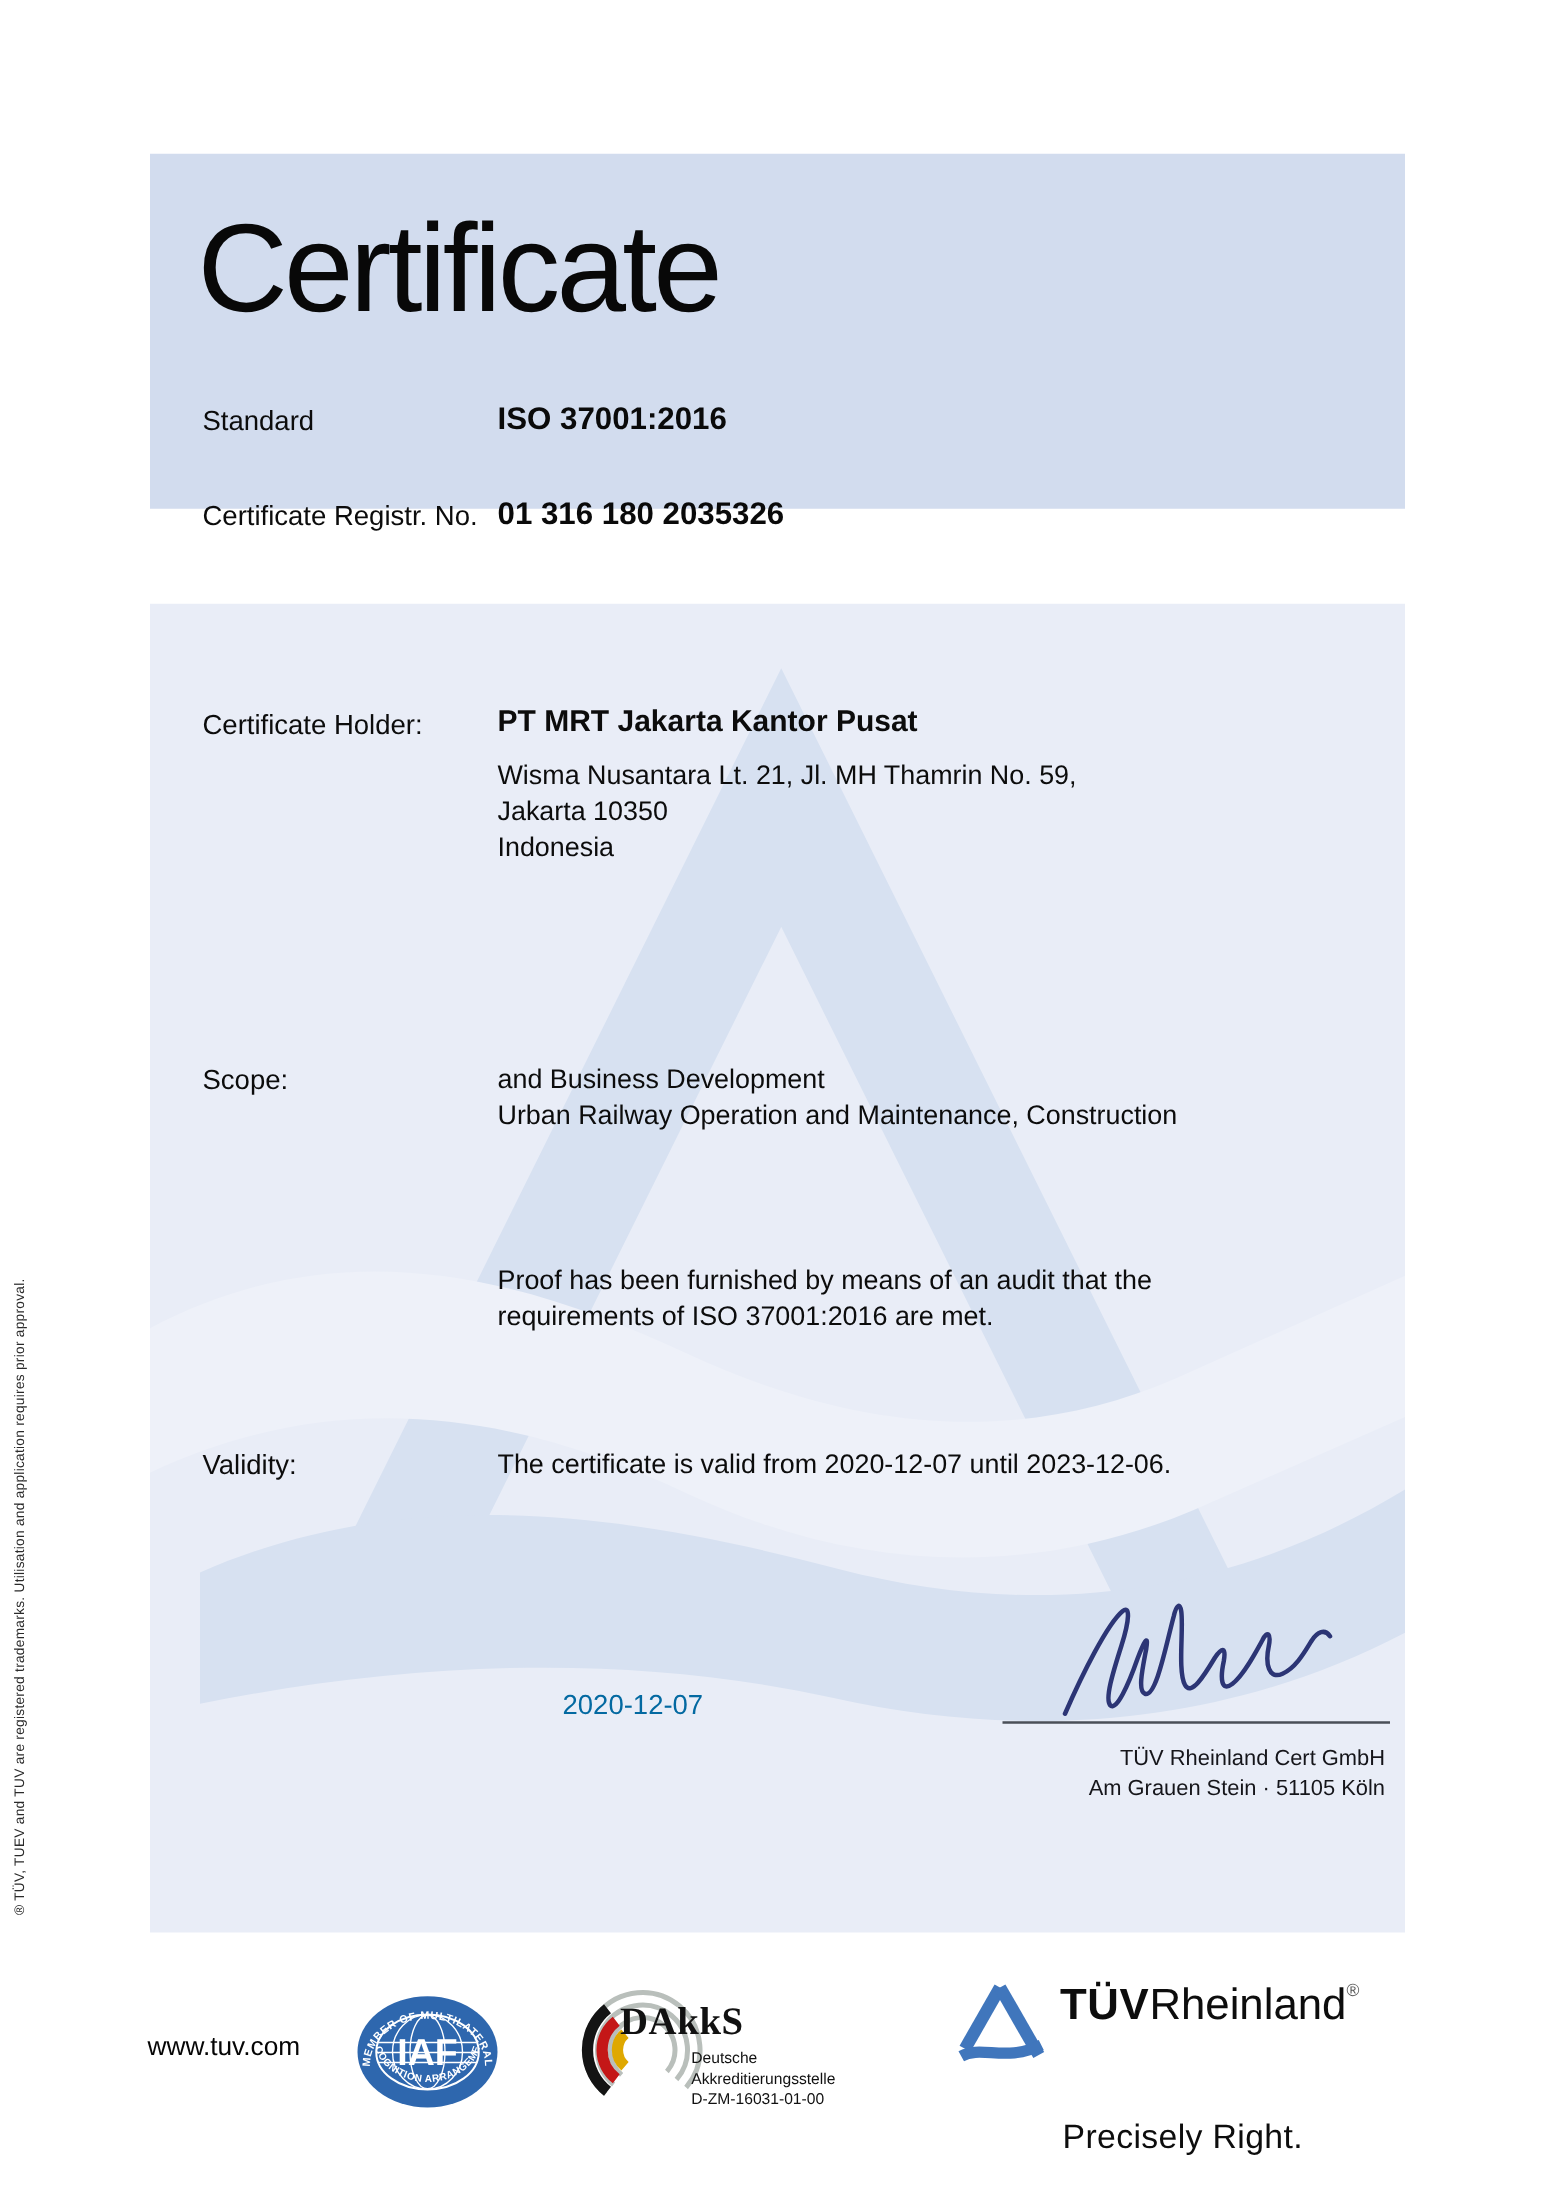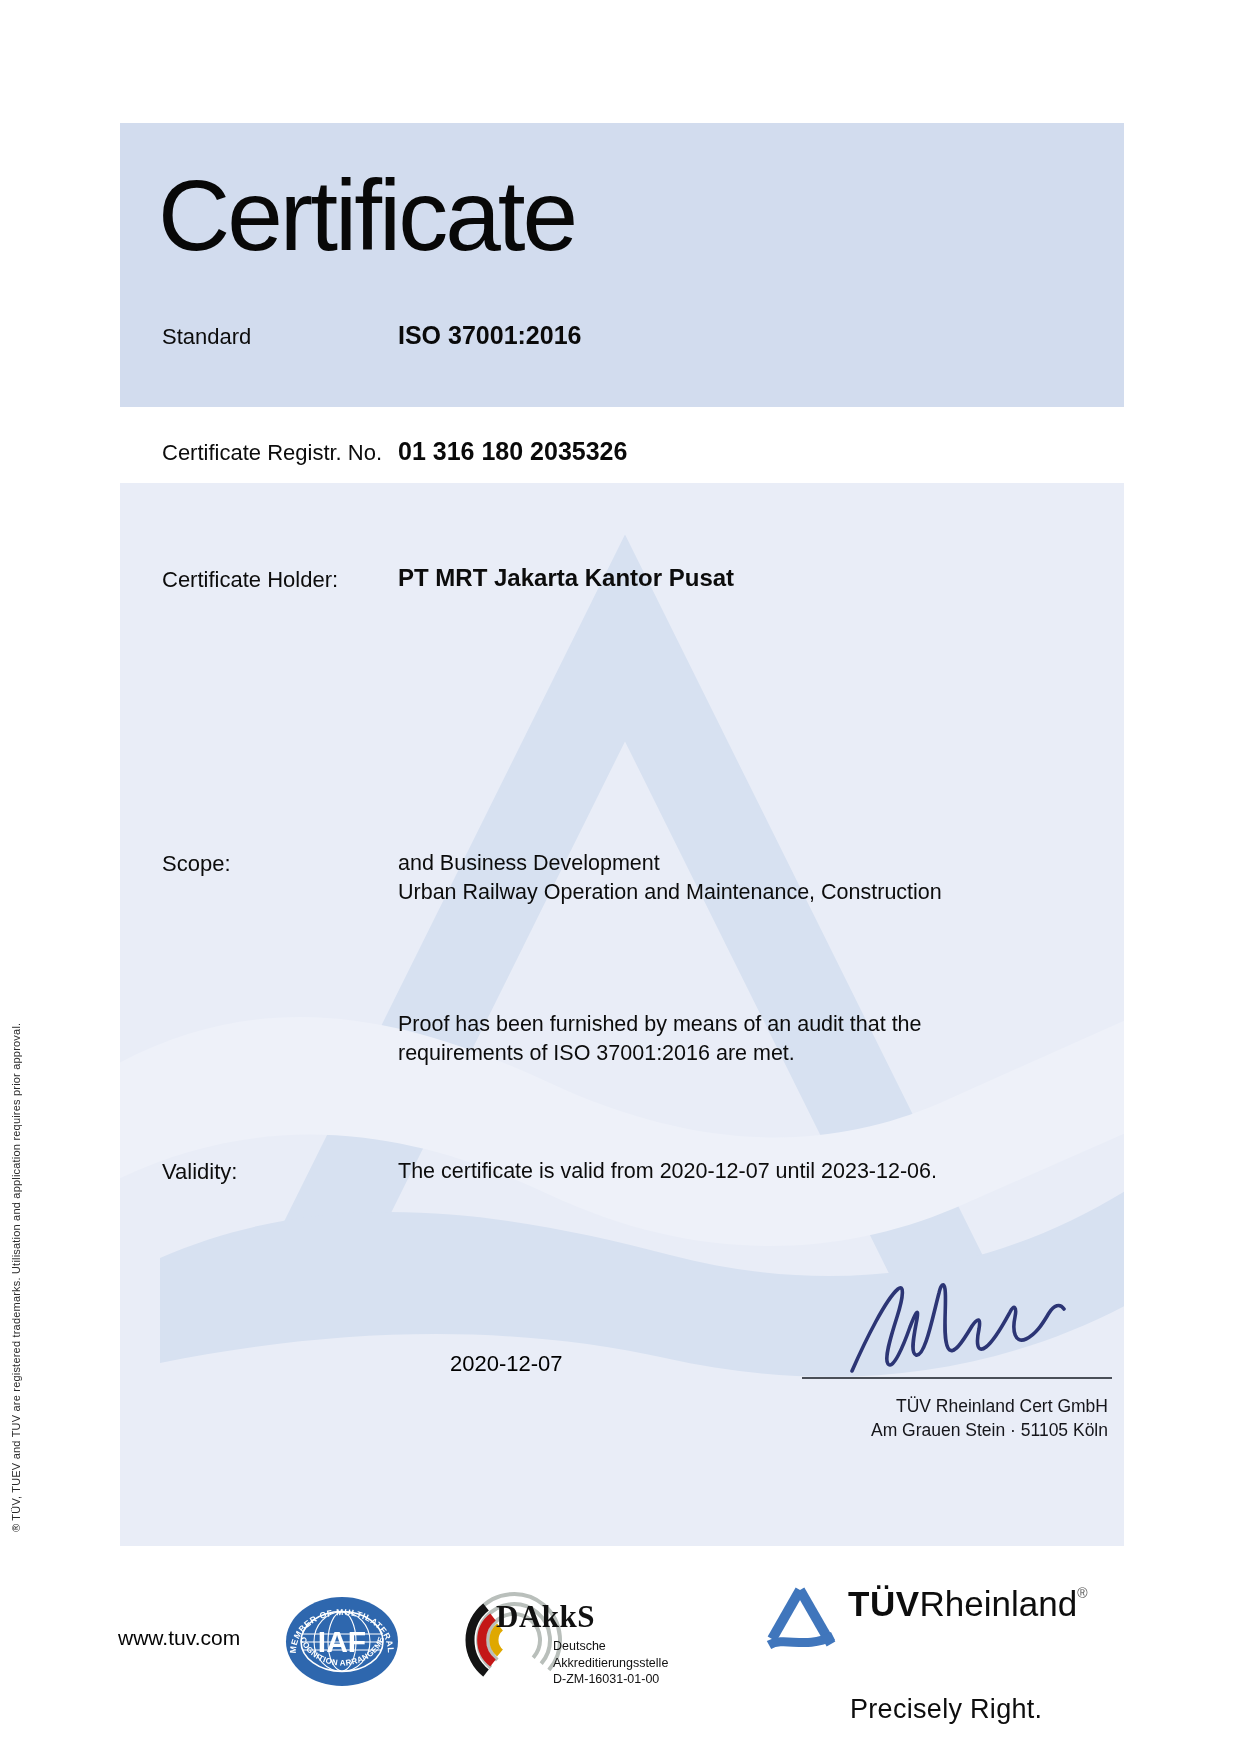--- a/index.html
+++ b/index.html
@@ -18,33 +18,33 @@
     position:absolute; left:120px; top:123px; width:1004px; height:284px;
     background:#d2dcee;
   }
   .cert-title {
     position:absolute; left:38px; top:42px; font-size:100px; font-weight:400;
     letter-spacing:-3px; color:#080808; line-height:1;
   }
   .hdr-label { position:absolute; left:42px; font-size:22px; color:#0c0c0c; }
   .hdr-value { position:absolute; left:278px; font-size:25px; font-weight:700; color:#0a0a0a; }
   .row-standard  { top:198px; }
-  .row-registr   { top:274px;margin-top:40px; }
+  .row-registr   { top:274px; }
   .hdr-label.row-standard { top:201px; }
   .hdr-label.row-registr  { top:277px; }
   
   .body-block {
     position:absolute; left:120px; top:483px; width:1004px; height:1063px;
     background:#e9edf7; overflow:hidden;
   }
   .watermark { position:absolute; left:0; top:0; width:1004px; height:1063px; }
   .fld-label { position:absolute; left:42px; font-size:22px; color:#0c0c0c; }
   .val { position:absolute; left:278px; font-size:21.5px; color:#0c0c0c; line-height:29px; }
   .holder-name { font-size:24px; font-weight:700; line-height:30px; }
-  .sig-date { position:absolute; left:330px; top:868px; font-size:22px; color:#000000; }
+  .sig-date { position:absolute; left:330px; top:868px; font-size:22px; color:#0369a1; }
   .sig-script { position:absolute; left:718px; top:790px; width:240px; height:110px; }
   .sig-line { position:absolute; left:682px; top:894px; width:310px; height:2px; background:#4a4f58; }
   .sig-block {
     position:absolute; right:16px; top:911px; text-align:right;
     font-size:17.5px; line-height:24px; color:#15151a;
   }
   
   .website { position:absolute; left:118px; top:1626px; font-size:21px; color:#050505; }
   .iaf-logo { position:absolute; left:285px; top:1596px; }
   .dakks-marks { position:absolute; left:452px; top:1583px; }
@@ -80,20 +80,25 @@
   <div class="body-block">
 
     <svg class="watermark" viewBox="0 0 1004 1063" aria-hidden="true">
       <path d="M 175 820 L 505 155 L 835 820" fill="none" stroke="#d7e1f1" stroke-width="92"></path>
       <path d="M -10 585 C 150 495 300 540 430 600 C 570 665 700 672 820 620 L 1010 535 L 1010 648 L 835 725 C 705 780 565 775 430 712 C 300 650 150 620 -10 700 Z" fill="#eef1f9"></path>
       <path d="M 40 775 C 210 700 390 730 550 772 C 715 815 870 792 1010 705 L 1010 820 C 870 895 710 912 545 875 C 385 840 215 845 40 880 Z" fill="#d7e1f1"></path>
     </svg>
 
     <div class="fld-label" style="top:84px">Certificate Holder:</div>
     <div class="val holder-name" style="top:80px">PT MRT Jakarta Kantor Pusat</div>
+    <div class="val" style="top:123px">
+      <div>Wisma Nusantara Lt. 21, Jl. MH Thamrin No. 59,</div>
+      <div>Jakarta 10350</div>
+      <div>Indonesia</div>
+    </div>
 
     <div class="fld-label" style="top:368px">Scope:</div>
     <div class="val" style="top:366px">
       <div>and Business Development</div>
       <div>Urban Railway Operation and Maintenance, Construction</div>
     </div>
 
     <div class="val" style="top:527px">
       <div>Proof has been furnished by means of an audit that the</div>
       <div>requirements of ISO 37001:2016 are met.</div>

